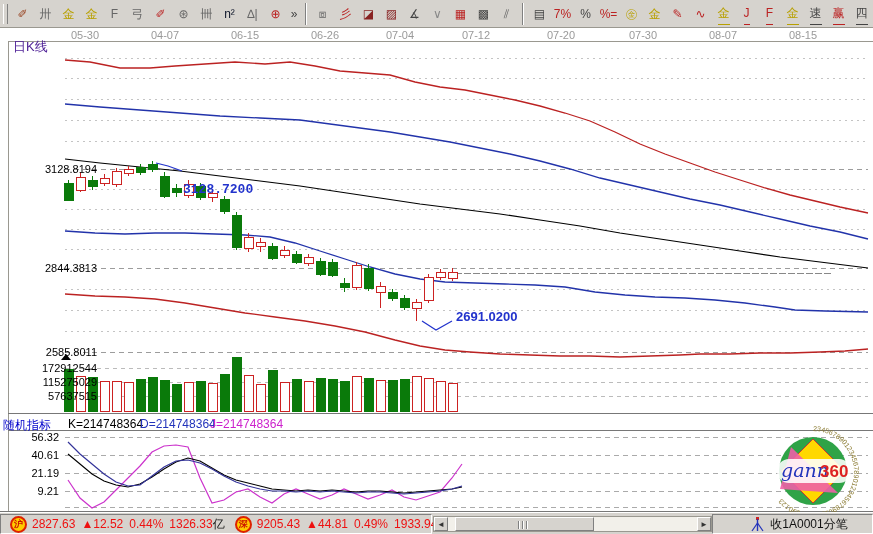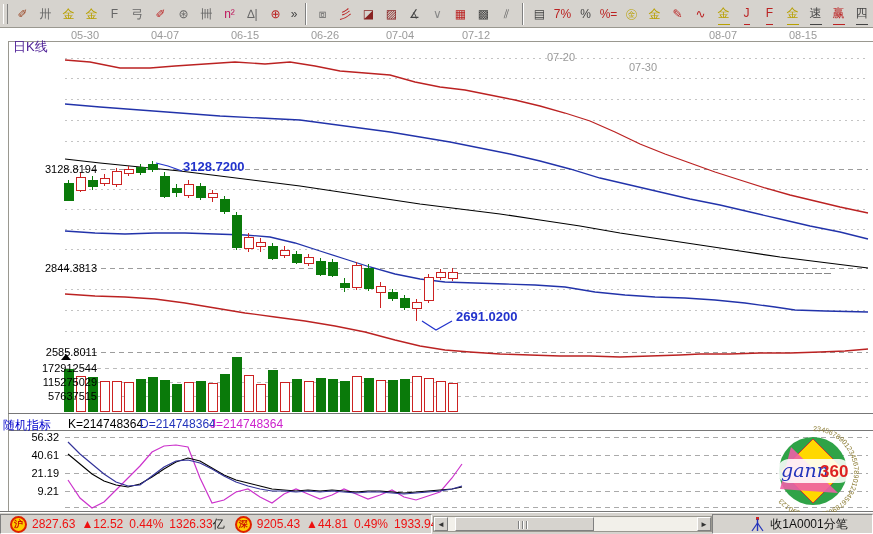--- a/index.html
+++ b/index.html
@@ -84,21 +84,21 @@
       <div class="tb-icon">
         <span style="color: rgb(187, 34, 34);">✐</span>
       </div>
       <div class="tb-icon">
         <span style="color: rgb(102, 102, 102);">⊛</span>
       </div>
       <div class="tb-icon">
         <span style="color: rgb(102, 102, 102);">卌</span>
       </div>
       <div class="tb-icon">
-        <span style="color: #be185d;">n²</span>
+        <span style="color: #0f172a;">n²</span>
       </div>
       <div class="tb-icon">
         <span style="color: rgb(102, 102, 102);">∆|</span>
       </div>
       <div class="tb-icon">
         <span style="color: rgb(187, 34, 34);">⊕</span>
       </div>
       <div class="tb-overflow">»</div>
       <div class="tb-sep"></div>
       <div class="tb-icon">
@@ -318,21 +318,21 @@
       <path d="M 61 360 L 71 360 L 66 354 Z" fill="#000"></path>
     </svg>
 
   <div class="abs kline-label">日K线</div>
   <div id="date-row"></div>
 
 
 
   <div id="axis-labels"></div>
 
-  <div class="abs anno" style="left:183px;top:159px;">3128.7200</div>
+  <div class="abs anno" style="left:183px;top:182px;font-family:Liberation Mono, monospace;">3128.7200</div>
   <div class="abs anno" style="left:456px;top:309px;">2691.0200</div>
 
   <div class="abs kdj-title">随机指标</div>
   <div class="abs kdj-k c-black">K=214748364</div>
   <div class="abs kdj-d c-blue">D=214748364</div>
   <div class="abs kdj-j c-mag">J=214748364</div>
 
   <svg width="110" height="96" viewBox="756 424 110 96" style="position:absolute;left:756px;top:424px;">
     <defs>
         <path id="ringp" d="M 813 431 a 41 41 0 1 1 -0.02 0"></path>
@@ -384,22 +384,22 @@
       </svg>
       <span class="feed-label">收1A0001分笔</span>
     </div>
   </div>
 <div class="abs date-label" style="left: 63px;">05-30</div>
     <div class="abs date-label" style="left: 143px;">04-07</div>
     <div class="abs date-label" style="left: 223px;">06-15</div>
     <div class="abs date-label" style="left: 303px;">06-26</div>
     <div class="abs date-label" style="left: 378px;">07-04</div>
     <div class="abs date-label" style="left: 454px;">07-12</div>
-    <div class="abs date-label" style="left: 539px; margin-top: 22px;">07-20</div>
-    <div class="abs date-label" style="left: 621px; margin-top: 32px;">07-30</div>
+    <div class="abs date-label" style="left: 539px;">07-20</div>
+    <div class="abs date-label" style="left: 621px;">07-30</div>
     <div class="abs date-label" style="left: 701px;">08-07</div>
     <div class="abs date-label" style="left: 781px;">08-15</div>
     <div class="abs price-label" style="top: 163px;">3128.8194</div>
     <div class="abs price-label" style="top: 262px;">2844.3813</div>
     <div class="abs price-label" style="top: 346px;">2585.8011</div>
     <div class="abs vol-label" style="top: 362px;">172912544</div>
     <div class="abs vol-label" style="top: 376px;">115275029</div>
     <div class="abs vol-label" style="top: 390px;">57637515</div>
     <div class="abs kdj-axis-label" style="top: 431px;">56.32</div>
     <div class="abs kdj-axis-label" style="top: 449px;">40.61</div>

